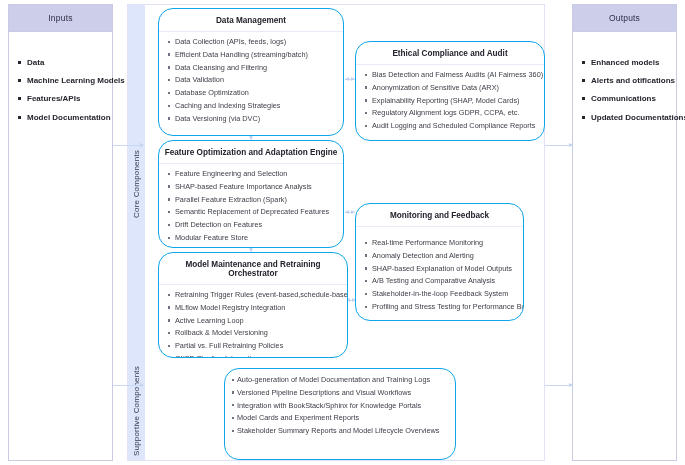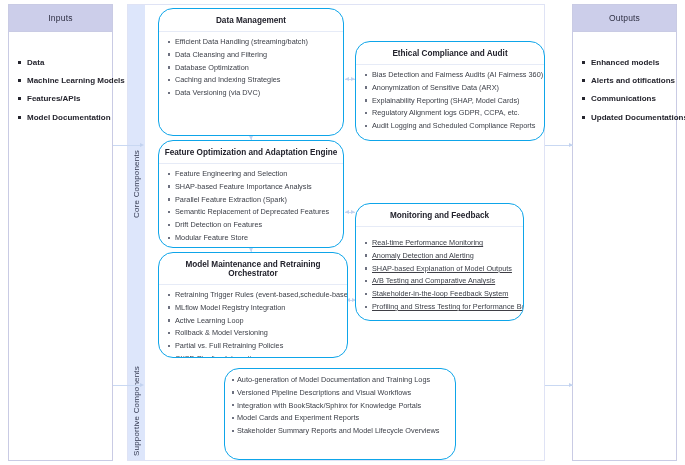--- a/index.html
+++ b/index.html
@@ -217,22 +217,24 @@
   <div class="conn v" style="left:251px;top:248px;height:5px;"></div>
   <div class="arrow down" style="left:248.5px;top:248px;"></div>
 
   <div class="conn h" style="left:348px;top:300px;width:8px;"></div>
   <div class="arrow right" style="left:352px;top:297.5px;"></div>
   <div class="arrow left" style="left:346px;top:297.5px;"></div>
 
   <div class="box" id="box-data-management">
     <div class="title">Data Management</div>
     <ul>
+      <li>Data Collection (APIs, feeds, logs)</li>
       <li>Efficient Data Handling (streaming/batch)</li>
       <li>Data Cleansing and Filtering</li>
+      <li>Data Validation</li>
       <li>Database Optimization</li>
       <li>Caching and Indexing Strategies</li>
       <li>Data Versioning (via DVC)</li>
     </ul>
   </div>
 
   <div class="box" id="box-ethical-compliance">
     <div class="title">Ethical Compliance and Audit</div>
     <ul>
       <li>Bias Detection and Fairness Audits (AI Fairness 360)</li>
@@ -250,21 +252,21 @@
       <li>SHAP-based Feature Importance Analysis</li>
       <li>Parallel Feature Extraction (Spark)</li>
       <li>Semantic Replacement of Deprecated Features</li>
       <li>Drift Detection on Features</li>
       <li>Modular Feature Store</li>
     </ul>
   </div>
 
   <div class="box" id="box-monitoring-feedback">
     <div class="title">Monitoring and Feedback</div>
-    <ul style="padding-top:12px;text-decoration:underline;">
+    <ul style="padding-top:12px;">
       <li>Real-time Performance Monitoring</li>
       <li>Anomaly Detection and Alerting</li>
       <li>SHAP-based Explanation of Model Outputs</li>
       <li>A/B Testing and Comparative Analysis</li>
       <li>Stakeholder-in-the-loop Feedback System</li>
       <li>Profiling and Stress Testing for Performance Bottlenecks</li>
     </ul>
   </div>
 
   <div class="box" id="box-model-maintenance">

